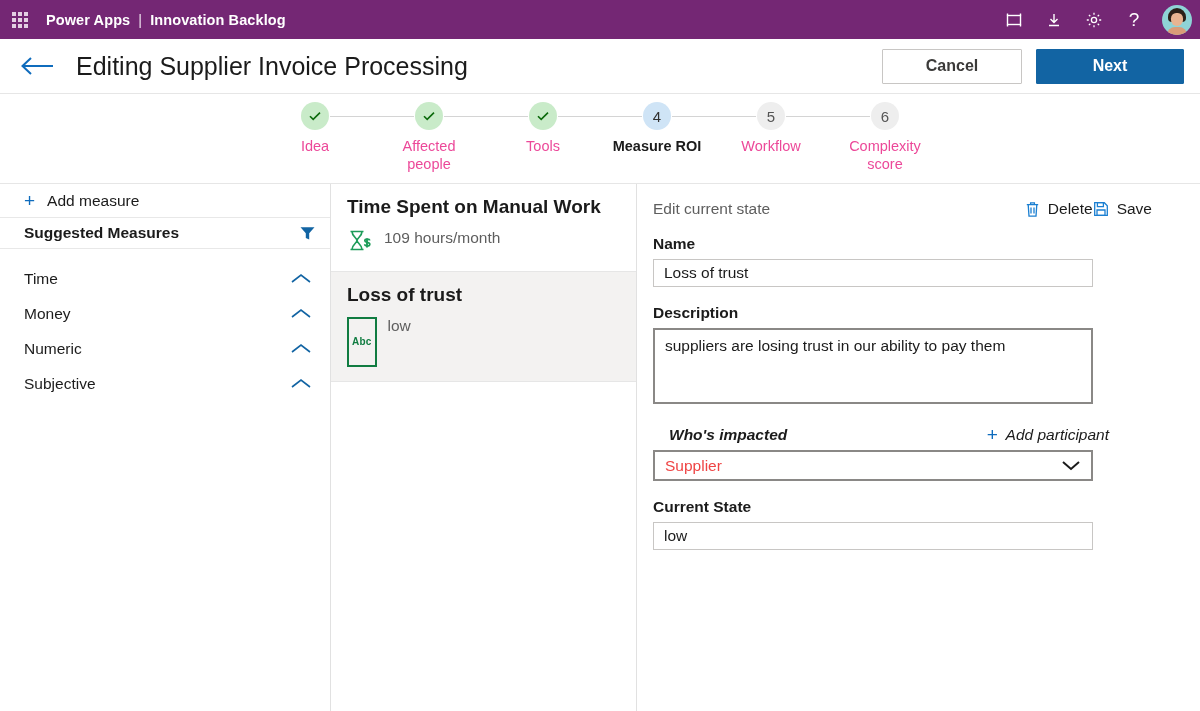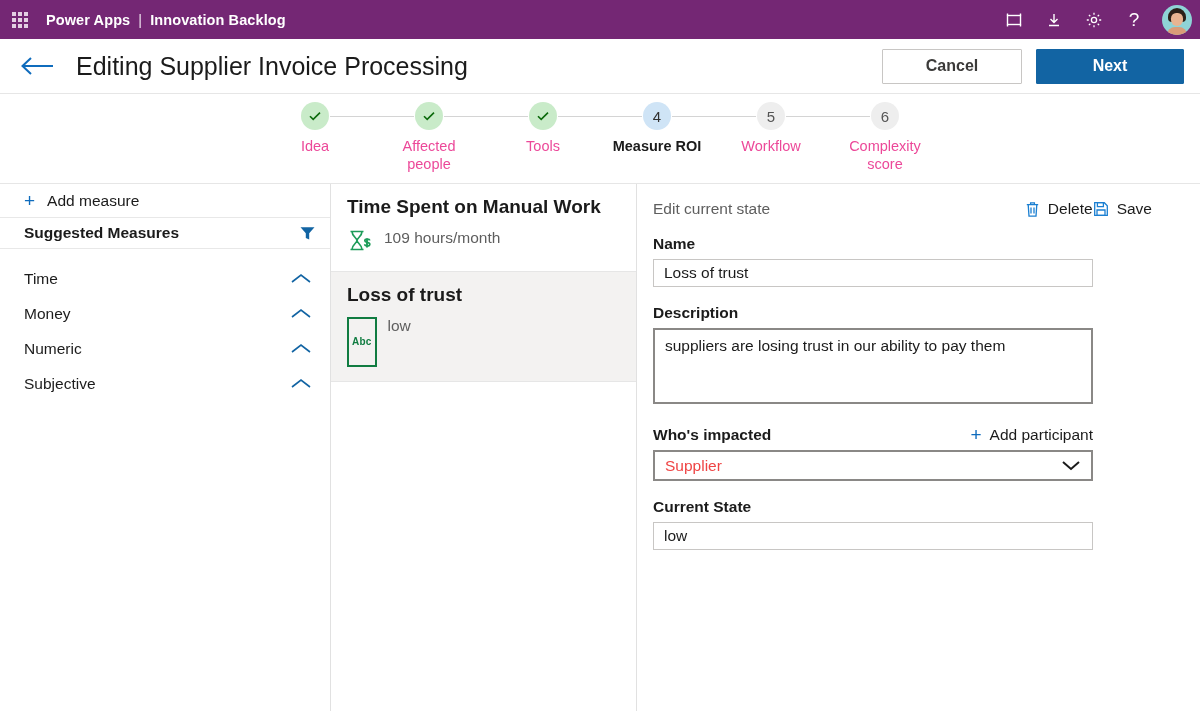--- a/index.html
+++ b/index.html
@@ -149,21 +149,21 @@
 
   
   .detail { flex:1; padding:16px 0 0 16px; }
   .detail-head { display:flex; align-items:center; padding-right:48px; }
   .edit-state { font-size:15.5px; color:#5e5e5e; }
   .detail-actions { margin-left:auto; display:flex; align-items:center; }
   .act { display:flex; align-items:center; gap:8px; cursor:pointer; font-size:15.5px; color:#1b1b1b; }
   .field-label {
     font-size:15.5px; font-weight:bold; color:#1b1b1b; margin:17px 0 6px 0;
   }
-  .field-label-row { display:flex; align-items:center; width:440px; margin:17px 0 6px 0; }
+  .field-label-row { display:flex; align-items:center; width:440px; margin:17px 0 6px 16px;font-style:italic; }
   .field-label-row .field-label { margin:0; }
   .add-participant {
     margin-left:auto; display:flex; align-items:center; gap:8px;
     font-size:15.5px; color:#1b1b1b; cursor:pointer;
   }
   .txt-input {
     width:440px; height:28px; border:1px solid #c8c6c4; background:#ffffff;
     font-family:"Liberation Sans", sans-serif; font-size:15.5px; color:#1b1b1b;
     padding:0 10px; border-radius:0; outline:none;
   }

